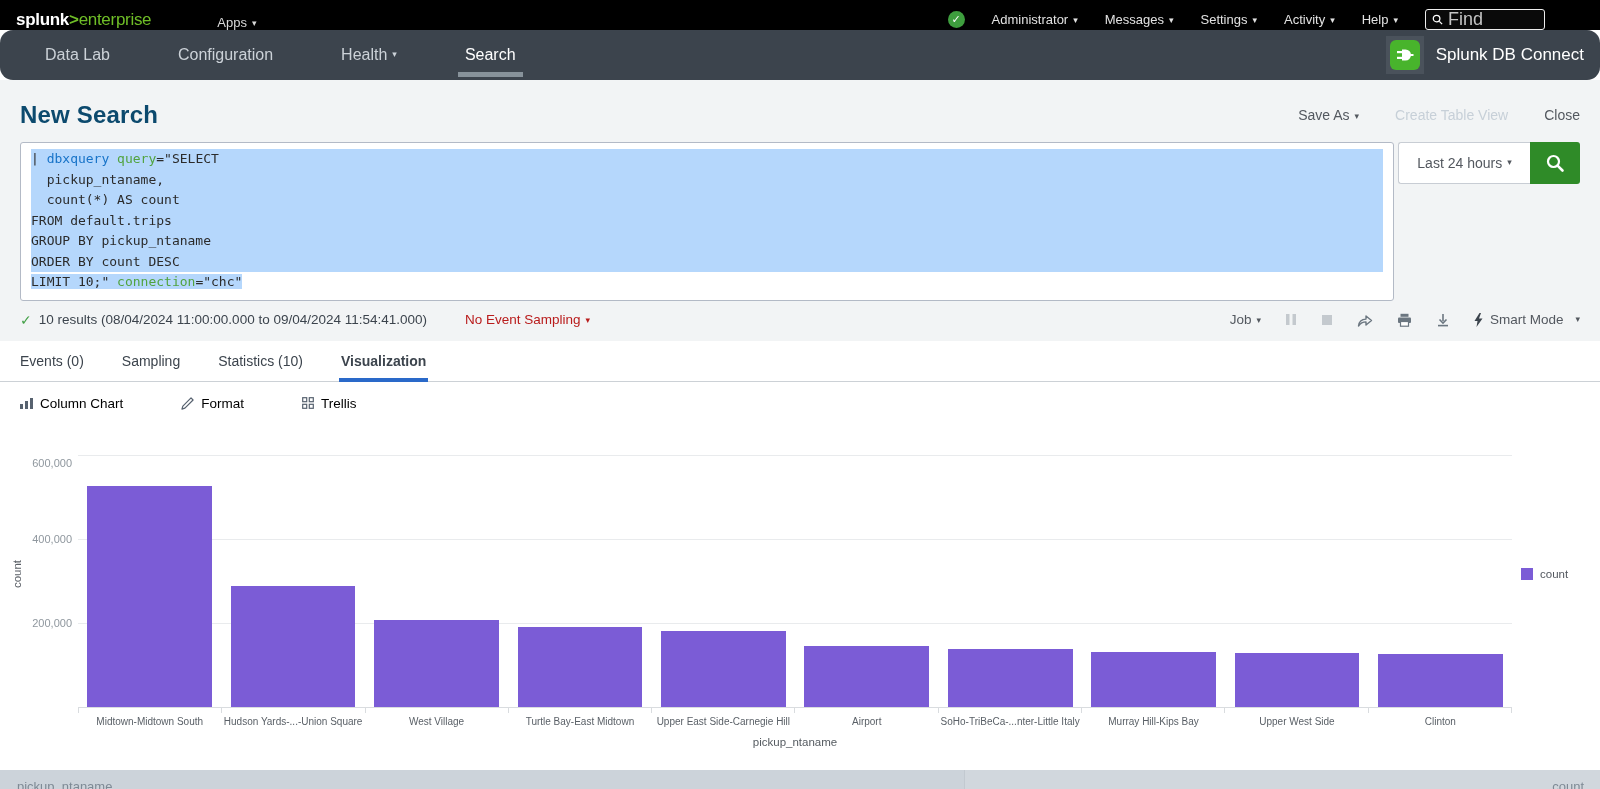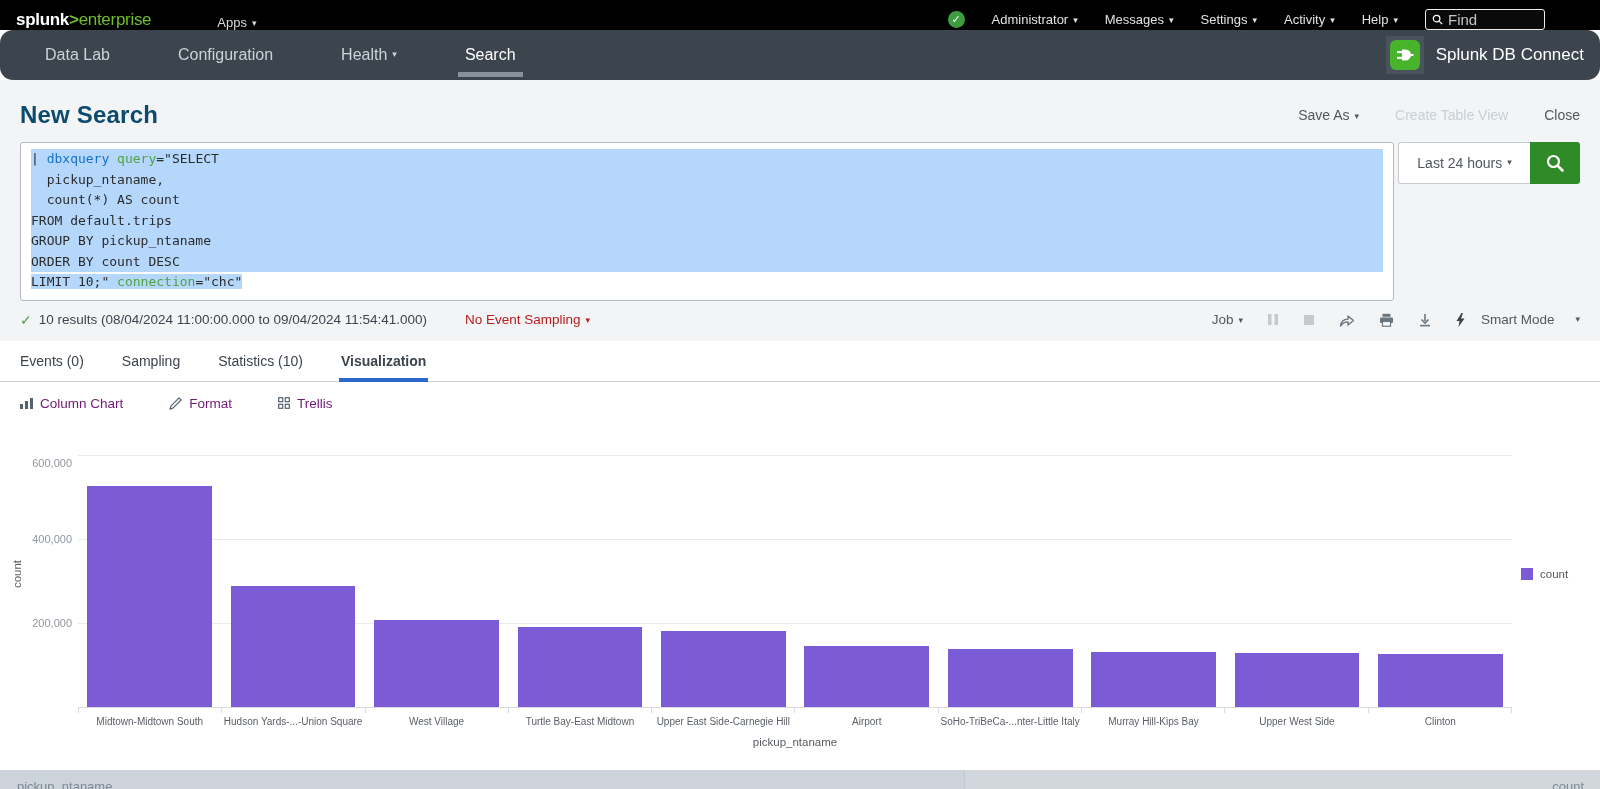--- a/index.html
+++ b/index.html
@@ -11,21 +11,21 @@
   .logo { font-size:17px; letter-spacing:-0.3px; white-space:nowrap; }
   .logo .b { color:#fff; font-weight:bold; }
   .logo .g { color:#6fbe27; font-weight:bold; }
   .logo .e { color:#6fbe27; font-weight:normal; }
   .apps { margin-left:66px; font-size:13px; color:#d9d9d9; cursor:default; }
   .dd::after { content:"▾"; font-size:9px; margin-left:5px; position:relative; top:-1px; }
   .tb-right { margin-left:auto; display:flex; align-items:center; gap:27px; }
   .status-dot { width:17px; height:17px; border-radius:50%; background:#3e9e3e; color:#fff; font-size:11px; line-height:17px; text-align:center; }
   .tb-menu { font-size:13px; color:#e2e2e2; white-space:nowrap; }
   .find { width:120px; height:21px; border:1px solid #ededed; border-radius:3px; background:#0a0a0a; display:flex; align-items:center; padding:0 6px; gap:5px; }
-  .find input { background:transparent; border:none; outline:none; color:#cfcfcf; font-size:15px; width:80px; font-family:"Liberation Sans",sans-serif; }
+  .find input { background:transparent; border:none; outline:none; color:#cfcfcf; font-size:18px; width:80px; font-family:"Liberation Sans",sans-serif; }
   .find input::placeholder { color:#c4c4c4; }
 
   
   .appbar { height:50px; background:#3c444d; display:flex; align-items:center; padding-right:16px; flex:0 0 auto;border-radius:13px; }
   .appnav { display:flex; align-items:stretch; height:100%; margin-left:45px; }
   .appnav .item { display:flex; align-items:center; margin-right:68px; color:#ccd2d8; font-size:16px; position:relative; white-space:nowrap; cursor:default; }
   .appnav .item.active { color:#fff; }
   .appnav .item.active::after { content:""; position:absolute; left:-7px; right:-7px; bottom:3px; height:5px; background:#87929a; }
   .app-title { margin-left:auto; display:flex; align-items:center; gap:12px; color:#fff; font-size:17px; }
   .app-icon-outer { width:38px; height:38px; background:#4a525b; display:flex; align-items:center; justify-content:center; }
@@ -48,30 +48,30 @@
   .time-btn { margin-left:4px; width:132px; height:42px; background:#fff; border:1px solid #c8cdd4; border-right:none; border-radius:3px 0 0 3px; display:flex; align-items:center; justify-content:center; font-size:14px; color:#53585f; cursor:default; }
   .search-btn { width:50px; height:42px; background:#2f8b28; border:none; border-radius:0 3px 3px 0; display:flex; align-items:center; justify-content:center; cursor:pointer; }
 
   
   .resultsbar { background:#f2f4f5; padding:11px 20px 13px 20px; display:flex; align-items:center; font-size:13.5px; color:#3c444d; flex:0 0 auto; }
   .check { color:#43a047; margin-right:7px; font-size:14px; }
   .sampling { margin-left:38px; color:#b91c1c; }
   .job-cluster { margin-left:auto; display:flex; align-items:center; gap:24px; color:#53585f; }
   .icon-btn { display:flex; align-items:center; }
   .icon-dim svg { opacity:0.45; }
-  .smart { display:flex; align-items:center; gap:16px; }
+  .smart { display:flex; align-items:center; gap:7px; }
 
   
   .tabs { background:#fff; border-bottom:1px solid #ccd1d6; display:flex; gap:38px; padding:0 2px 0 20px; height:41px; flex:0 0 auto; }
   .tab { display:flex; align-items:center; font-size:14px; color:#3c444d; position:relative; cursor:default; }
   .tab.active { font-weight:bold; }
   .tab.active::after { content:""; position:absolute; left:-2px; right:-2px; bottom:-1px; height:4px; background:#2a69c9; }
 
   
-  .viztools { background:#fff; padding:14px 0 12px 20px; display:flex; gap:46px; font-size:13.5px; color:#701a75; align-items:center; flex:0 0 auto; }
+  .viztools { background:#fff; padding:14px 0 12px 20px; display:flex; gap:58px; font-size:13.5px; color:#000000; align-items:center; flex:0 0 auto; }
   .viztool { display:flex; align-items:center; gap:7px; cursor:default; }
 
   
   .chart-section { background:#fff; padding-top:17px; flex:0 0 auto; }
   .chart-row { display:flex; }
   .ytitle-col { width:34px; display:flex; align-items:center; justify-content:center; height:268px; }
   .ytitle-col span { transform:rotate(-90deg); font-size:11.5px; color:#5a5f66; white-space:nowrap; }
   .ycol { width:44px; position:relative; height:268px; flex:0 0 auto; }
   .ytick { position:absolute; right:6px; transform:translateY(-50%); font-size:11px; color:#8f979e; white-space:nowrap; }
   .plot { flex:1; position:relative; height:268px; border-bottom:1px solid #d9dcdf; }

